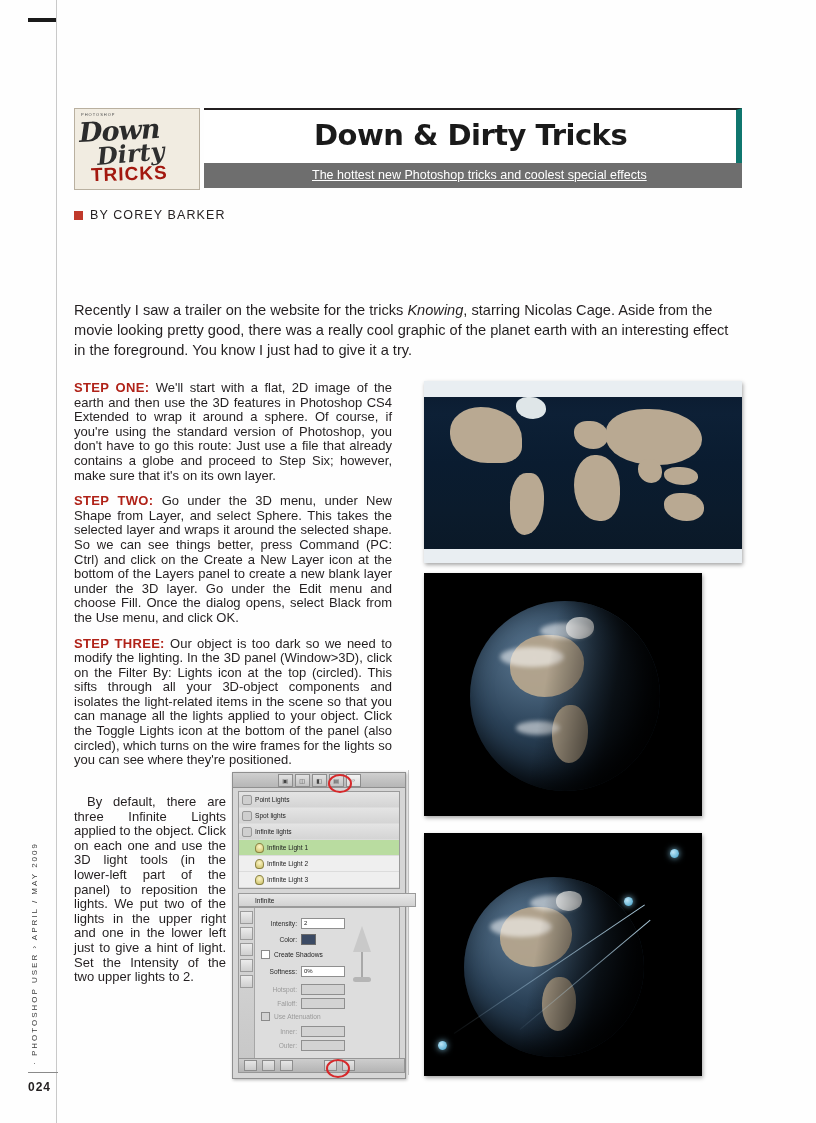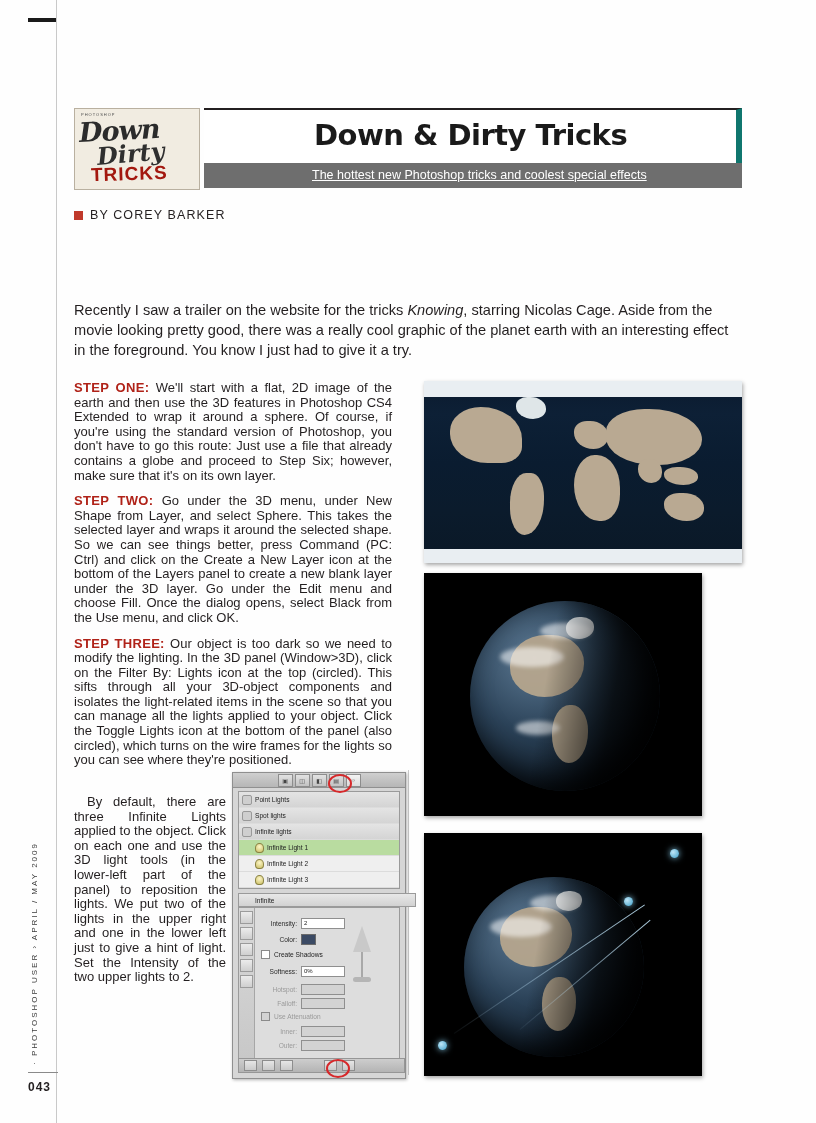--- a/index.html
+++ b/index.html
@@ -559,21 +559,21 @@
   <div class="col col-b">
     <p class="para" style="text-indent:13px;">
       <span>By default, there are three Infinite Lights applied to the object. Click on each one and use the 3D light tools (in the lower-left part of the panel) to reposition the lights. We put two of the lights in the upper right and one in the lower left just to give a hint of light. Set the Intensity of the two upper lights to 2.</span>
     </p>
   </div>
 
   <div class="mid-rule"></div>
 
   <div class="runfoot">· PHOTOSHOP USER › APRIL / MAY 2009</div>
   <div class="folio-rule"></div>
-  <div class="folio">043</div>
+  <div class="folio">024</div>
 
   <div class="shot shot-1">
     <div class="map-bg"></div>
     <div class="map-ice north"></div>
     <div class="map-ice south"></div>
 
     <div class="map-land" style="left:26px; top:26px; width:72px; height:56px; border-radius:45% 60% 30% 55%;"></div>
     <div class="map-land" style="left:92px; top:16px; width:30px; height:22px; background:#dfe6e8;"></div>
     <div class="map-land" style="left:86px; top:92px; width:34px; height:62px; border-radius:50% 40% 60% 45%;"></div>
     <div class="map-land" style="left:150px; top:74px; width:46px; height:66px; border-radius:45% 50% 40% 55%;"></div>

